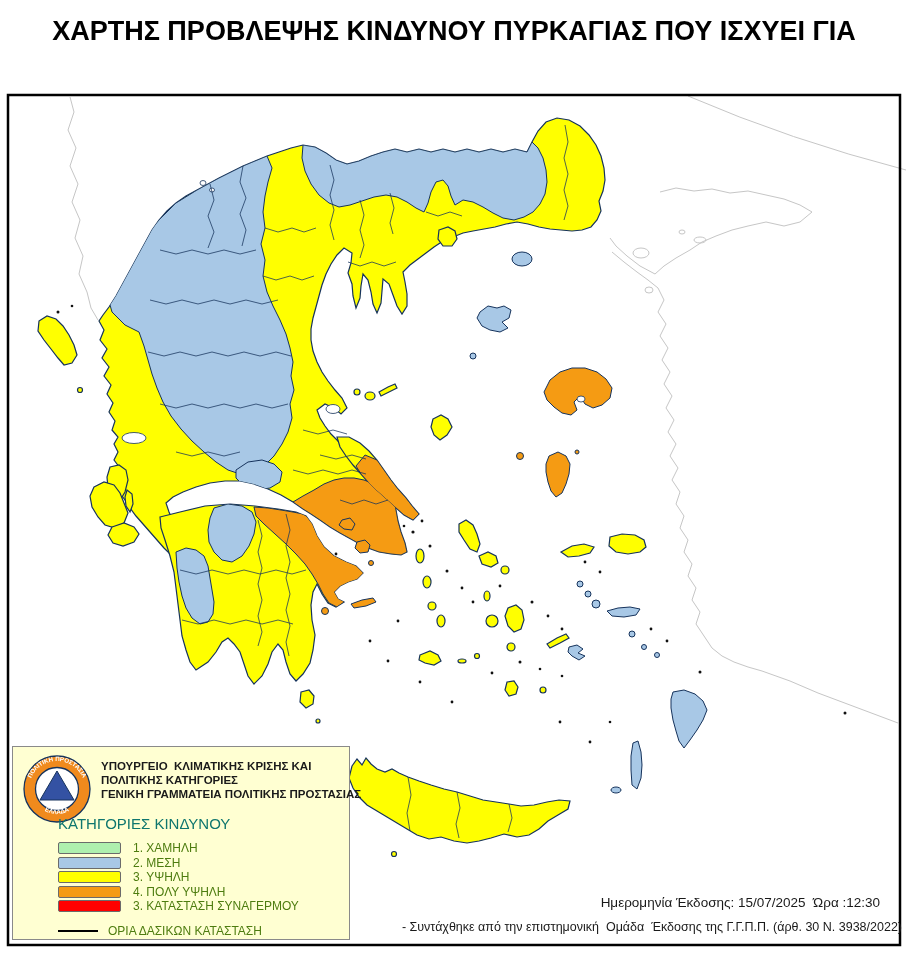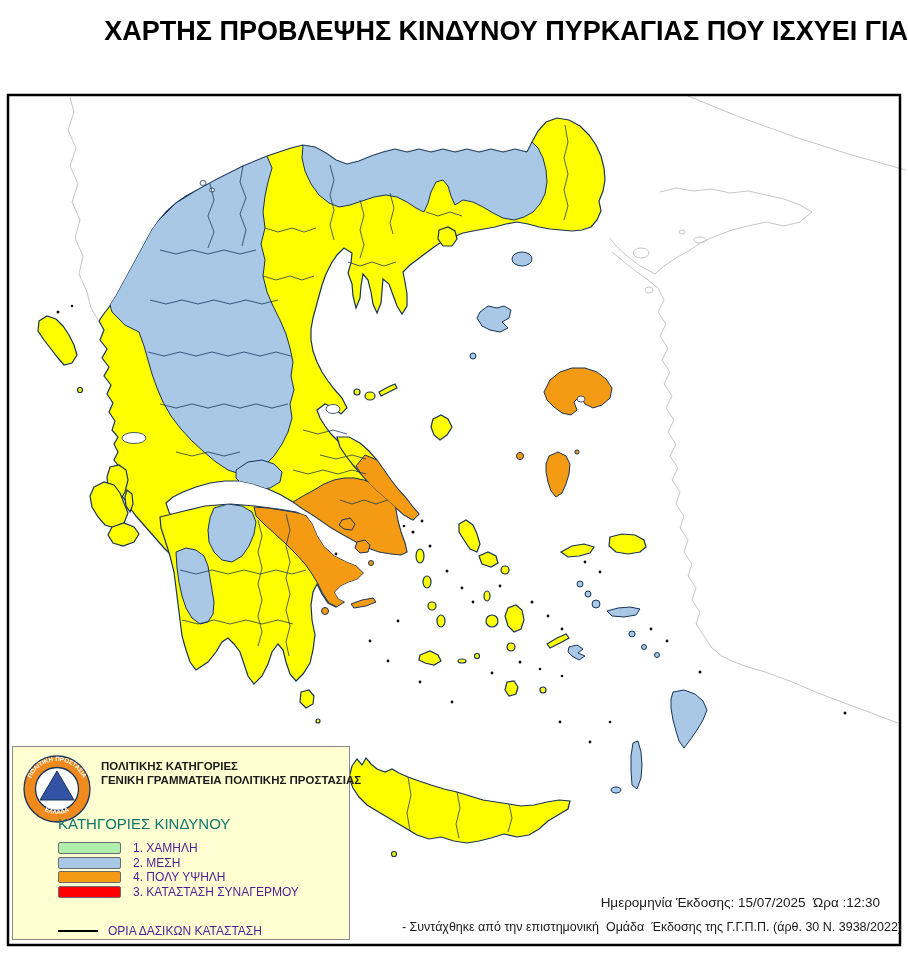--- a/index.html
+++ b/index.html
@@ -1,29 +1,29 @@
 <!DOCTYPE html>
 <html><head>
 <meta charset="utf-8">
 <style>
   html,body{margin:0;padding:0;background:#fff;}
   body{width:908px;height:953px;position:relative;font-family:"Liberation Sans",sans-serif;overflow:hidden;}
   .abs{position:absolute;}
   .nowrap{white-space:pre;}
-  #title{top:16px;left:0;width:908px;text-align:right;color:#000;}
+  #title{top:16px;left:0;width:908px;text-align:center;color:#000;}
   #title .l1{font-size:27px;font-weight:bold;letter-spacing:0px;line-height:30px;}
   #title .l2{font-size:24px;font-weight:bold;line-height:30px;}
   #mapsvg{top:0;left:0;}
   #legend-box{left:12px;top:746px;width:338px;height:194px;border:1px solid #8a8a8a;z-index:3;box-sizing:border-box;}
   #agency{left:88px;top:12px;font-size:11.5px;font-weight:bold;color:#1a1a1a;line-height:14px;}
   #legend-heading{left:45px;top:68px;font-size:15px;color:#0f766e;}
   #legend-items{left:45px;top:94px;}
   .legend-row{display:flex;align-items:center;height:14.5px;}
   .swatch{width:63px;height:12px;border:1px solid #6b6b6b;border-radius:2px;box-sizing:border-box;margin-right:12px;}
-  .legend-label{font-size:12px;color:#4c1d95;}
+  .legend-label{font-size:12px;color:#4d7c0f;}
   #boundary-row{left:45px;top:176px;display:flex;align-items:center;height:16px;}
   #boundary-line{width:40px;height:2px;background:#000;margin-right:10px;}
   #logo{left:8px;top:6px;}
   #footer-issue{right:28px;top:895px;font-size:13.5px;color:#1a1a1a;z-index:3;margin-left:47px;}
   #footer-credit{right:6px;top:920px;font-size:12.5px;color:#1a1a1a;z-index:3;}
   .pref{fill:none;stroke-width:0.8;opacity:0.95;}
   .patch{stroke-width:1;}
   .base{stroke-width:1.2;}
   .neigh{fill:none;stroke-width:1;}
 </style>
@@ -230,32 +230,37 @@
     <circle cx="36" cy="36" r="21.5" fill="#ffffff" stroke-width="1.3" stroke="#16335c"></circle>
     <path d="M36,18 L19,47 L53,47 Z" stroke-width="1" fill="#3452a3" stroke="#16335c"></path>
     <text font-size="6.2" font-weight="bold" fill="#ffffff">
       <textPath href="#ringTop" startOffset="50%" text-anchor="middle">ΠΟΛΙΤΙΚΗ ΠΡΟΣΤΑΣΙΑ</textPath>
     </text>
     <text font-size="6.2" font-weight="bold" fill="#ffffff">
       <textPath href="#ringBottom" startOffset="50%" text-anchor="middle">ΕΛΛΑΔΑ</textPath>
     </text>
   </svg>
   <div id="agency" class="abs">
+    <div class="nowrap">ΥΠΟΥΡΓΕΙΟ  ΚΛΙΜΑΤΙΚΗΣ ΚΡΙΣΗΣ ΚΑΙ</div>
     <div class="nowrap">ΠΟΛΙΤΙΚΗΣ ΚΑΤΗΓΟΡΙΕΣ</div>
     <div class="nowrap">ΓΕΝΙΚΗ ΓΡΑΜΜΑΤΕΙΑ ΠΟΛΙΤΙΚΗΣ ΠΡΟΣΤΑΣΙΑΣ</div>
   </div>
   <div id="legend-heading" class="abs nowrap">ΚΑΤΗΓΟΡΙΕΣ ΚΙΝΔΥΝΟΥ</div>
   <div id="legend-items" class="abs">
     <div class="legend-row">
       <div class="swatch" style="background-color: rgb(174, 239, 174);"></div>
       <div class="legend-label nowrap">1. ΧΑΜΗΛΗ</div>
     </div>
     <div class="legend-row">
       <div class="swatch" style="background-color: rgb(168, 200, 230);"></div>
       <div class="legend-label nowrap">2. ΜΕΣΗ</div>
+    </div>
+    <div class="legend-row">
+      <div class="swatch" style="background-color: rgb(255, 255, 0);"></div>
+      <div class="legend-label nowrap">3. ΥΨΗΛΗ</div>
     </div>
     <div class="legend-row">
       <div class="swatch" style="background-color: rgb(245, 155, 19);"></div>
       <div class="legend-label nowrap">4. ΠΟΛΥ ΥΨΗΛΗ</div>
     </div>
     <div class="legend-row">
       <div class="swatch" style="background-color: rgb(255, 0, 0);"></div>
       <div class="legend-label nowrap">3. ΚΑΤΑΣΤΑΣΗ ΣΥΝΑΓΕΡΜΟΥ</div>
     </div>
   </div>

